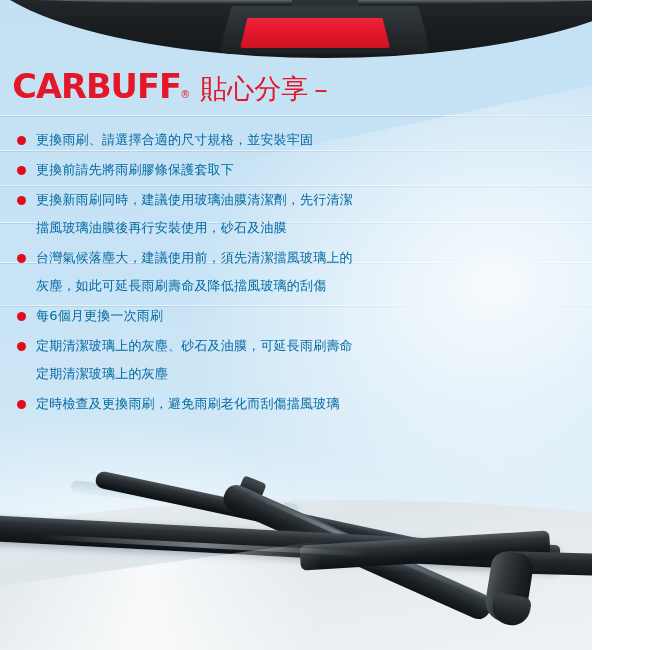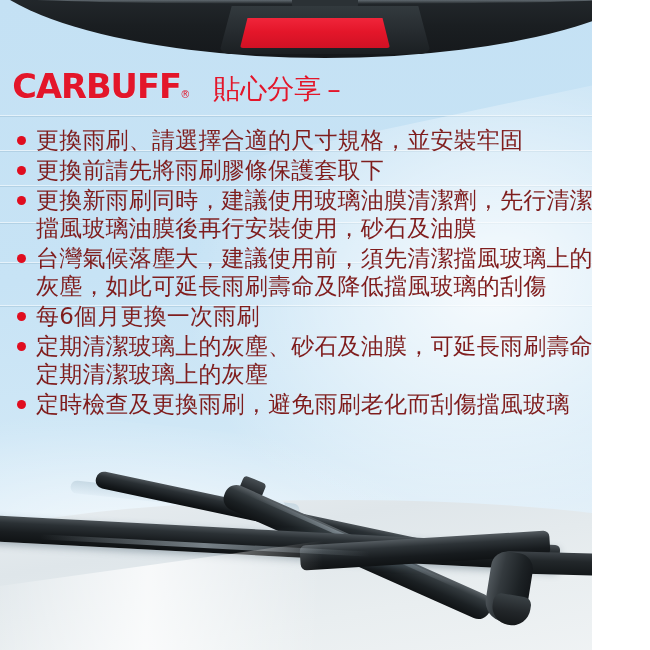--- a/index.html
+++ b/index.html
@@ -112,21 +112,21 @@
     font-size: 10px;
     color: #e3162a;
     vertical-align: baseline;
     margin-left: 1px;
     margin-right: 5px;
   }
   .title-red {
     font-size: 27px;
     color: #e3162a;
     font-weight: normal;
-    margin-left: 18px;
+    margin-left: 5px;
   }
   .title-dash {
     font-size: 27px;
     color: #e3162a;
     margin: 0 6px;
   }
   .title-green {
     font-size: 27px;
     color: #169c2f;
     font-weight: normal;
@@ -144,23 +144,23 @@
     margin-bottom: 2px;
   }
   .dot {
     position: absolute;
     left: 5px; top: 10px;
     width: 9px; height: 9px;
     border-radius: 50%;
     background: #e00d1f;
   }
   .line {
-    font-size: 23px;
+    font-size: 13px;
     line-height: 28px;
-    color: #7f1d1d;
+    color: #0369a1;
     letter-spacing: 0.2px;
     white-space: nowrap;
   }
   .line.cont { padding-left: 0; }
 
   
   .lower-body {
     position: absolute;
     left: -40px; top: 500px;
     width: 760px; height: 200px;

